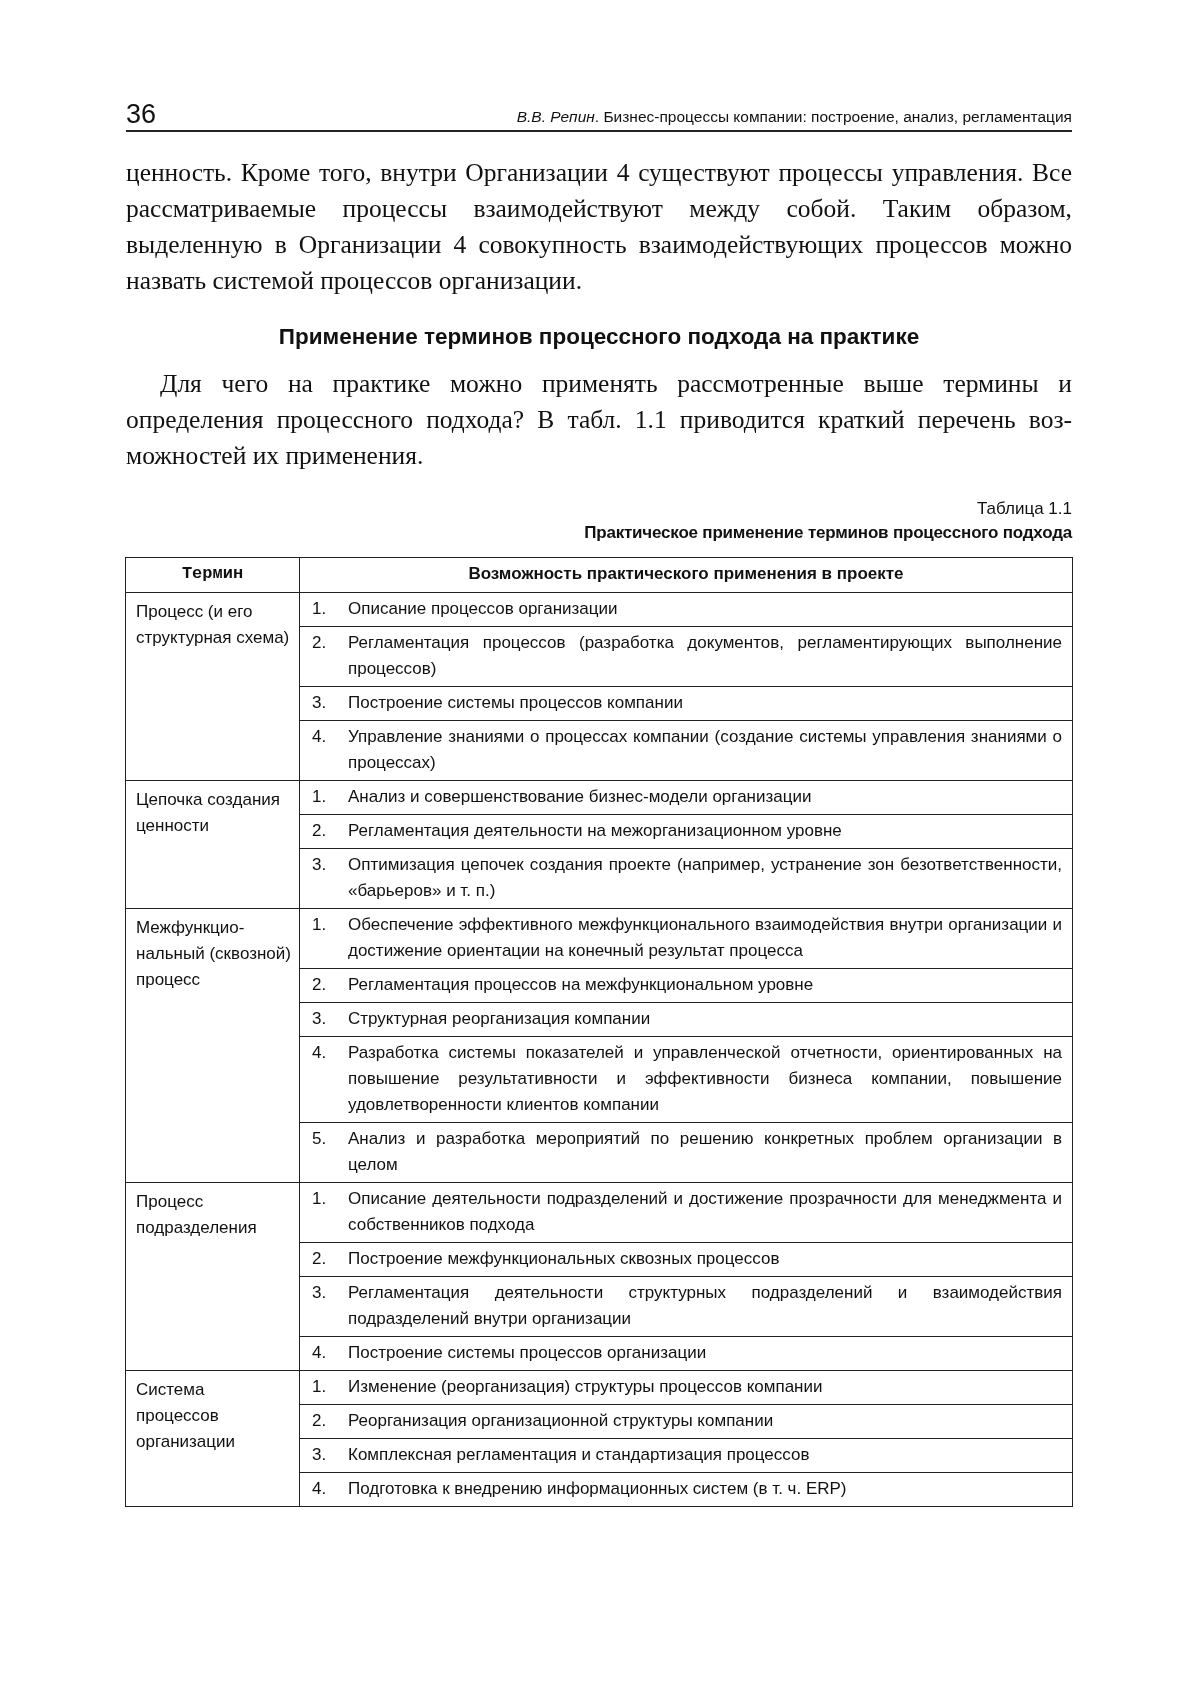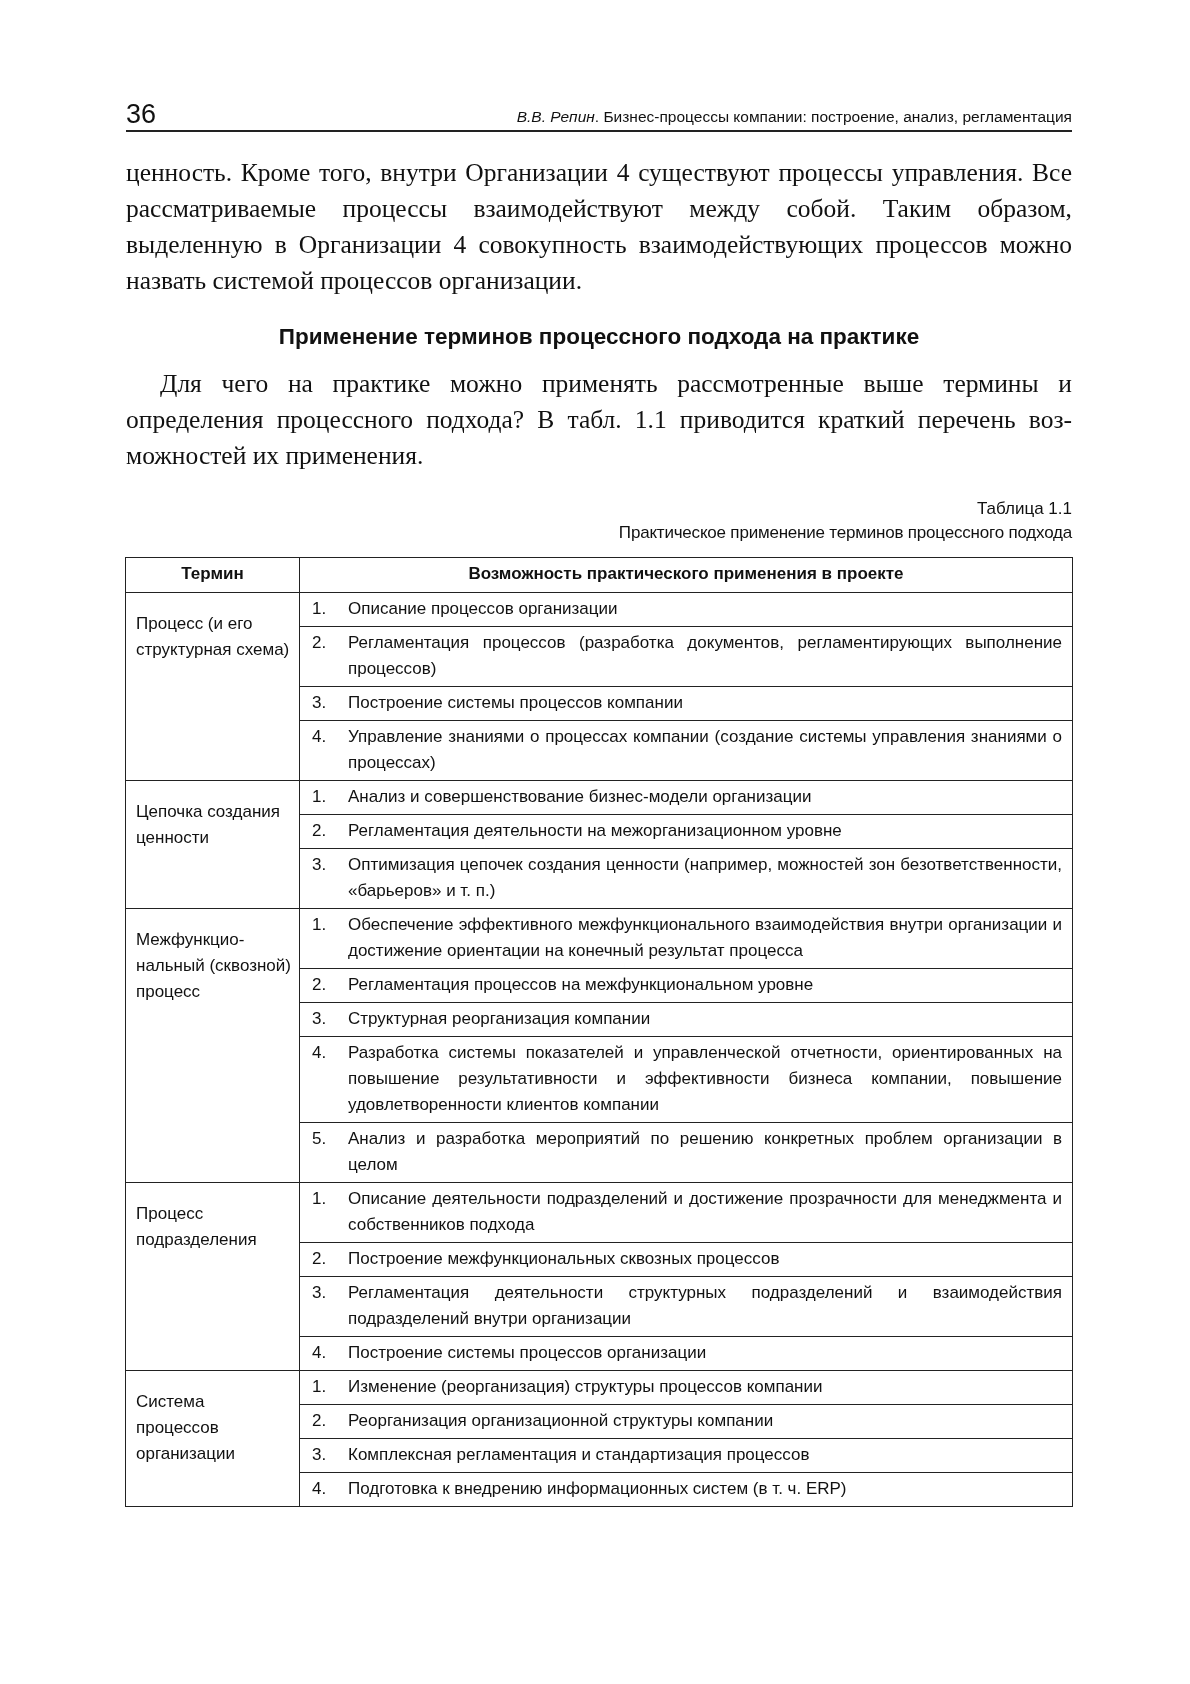--- a/index.html
+++ b/index.html
@@ -30,33 +30,33 @@
     position: absolute; left: 126px; top: 322px; width: 946px; text-align: center;
     font-family: Liberation Sans, sans-serif; font-weight: bold; font-size: 22.5px; line-height: 30px;
   }
   .p2 { top: 366px; text-indent: 34px; }
 
   .table-caption {
     position: absolute; right: 118px; top: 497px; text-align: right;
     font-family: "Liberation Sans", sans-serif;
   }
   .caption-number { font-size: 17px; line-height: 24px; }
-  .caption-title { font-size: 17px; line-height: 24px; font-weight: normal; letter-spacing: -0.2px; }
+  .caption-title { font-size: 17px; line-height: 24px; font-weight: bold; letter-spacing: -0.2px; }
 
   table.main {
     position: absolute; left: 125px; top: 557px; width: 948px;
     border-collapse: collapse;
     font-family: "Liberation Sans", sans-serif; font-size: 17px; line-height: 26px;
   }
   table.main th, table.main td { border: 1.5px solid #222; vertical-align: top; }
   table.main th {
     font-weight: bold; text-align: center; padding: 3px 6px; height: 28px; line-height: 26px;
   }
-  th.col-term { width: 155px; }
-  td.term { padding: 18px 8px 4px 10px; width: 155px; }
+  th.col-term { width: 155px; font-family: Liberation Mono, monospace; }
+  td.term { padding: 6px 8px 4px 10px; width: 155px; }
   td.item { padding: 3px 10px 4px 0; }
   .item-wrap { display: flex; }
   .item-num { width: 36px; flex: 0 0 36px; text-align: left; padding-left: 12px; }
   .item-text { flex: 1; text-align: justify; }
 </style>
 </head>
 <body>
 
 <div class="page">
 
@@ -131,21 +131,21 @@
             <div class="item-wrap">
               <span class="item-num">2.</span>
               <span class="item-text">Регламентация деятельности на межорганизационном уровне</span>
             </div>
           </td>
         </tr>
         <tr>
           <td class="item">
             <div class="item-wrap">
               <span class="item-num">3.</span>
-              <span class="item-text">Оптимизация цепочек создания ценности (например, можностей зон безответственности, «барьеров» и т. п.)</span>
+              <span class="item-text">Оптимизация цепочек создания проекте (например, устранение зон безответственности, «барьеров» и т. п.)</span>
             </div>
           </td>
         </tr>
         <tr>
           <td class="term" rowspan="5">Межфункцио­нальный (сквозной) процесс</td>
           <td class="item">
             <div class="item-wrap">
               <span class="item-num">1.</span>
               <span class="item-text">Обеспечение эффективного межфункционального взаимодействия внутри организации и достижение ориентации на конечный результат процесса</span>
             </div>

